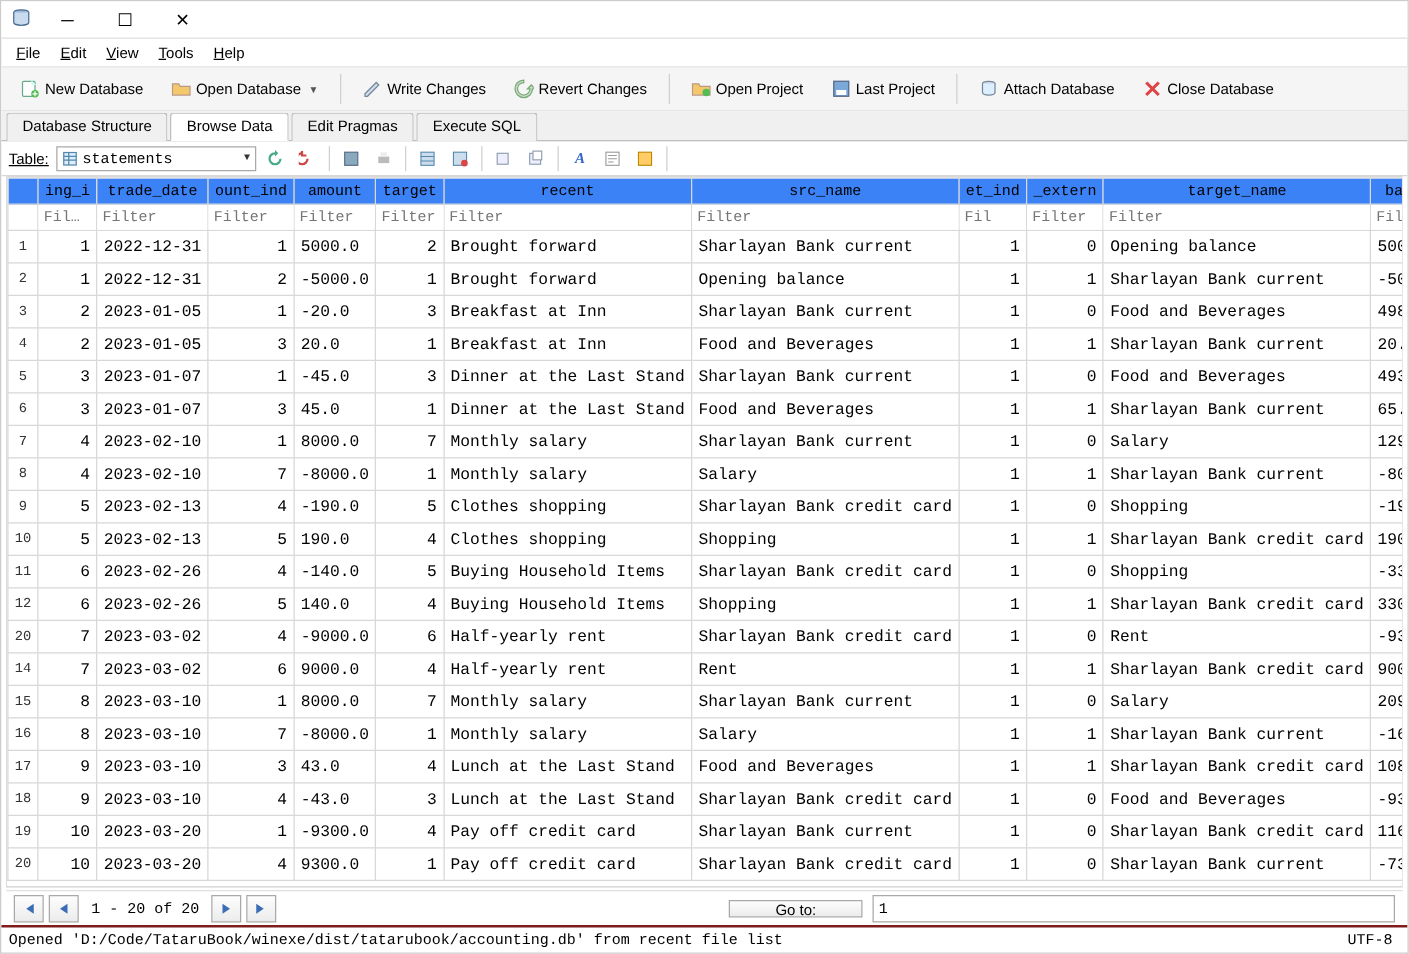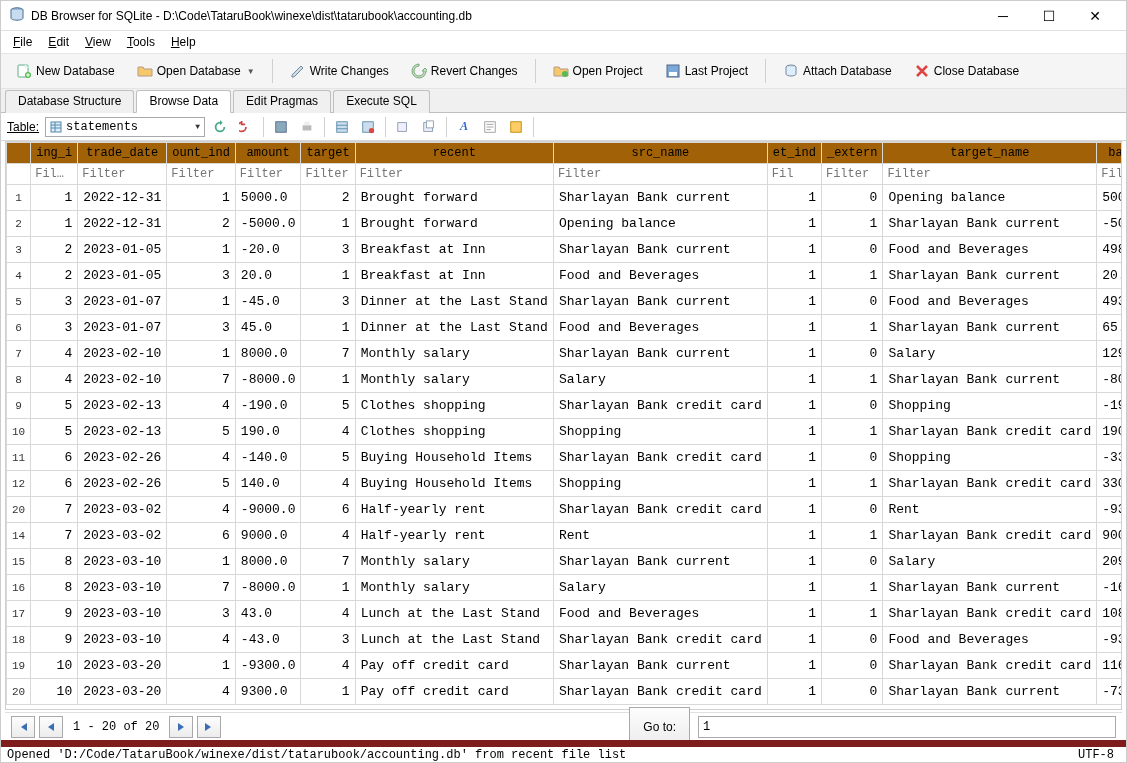--- a/index.html
+++ b/index.html
@@ -34,40 +34,40 @@
   .browsebar .combo { width: 160px; height: 20px; border: 1px solid #a9a9a9; background: #fff; display: flex; align-items: center; padding: 0 4px; justify-content: space-between; font-family: "Courier New", monospace; font-size: 12px; }
   .browsebar .combo .arrow { font-size: 8px; color: #333; }
   .ibtn { width: 22px; height: 22px; display: flex; align-items: center; justify-content: center; border: 1px solid transparent; border-radius: 2px; cursor: default; }
   .isep { width: 1px; height: 20px; background: #d0d0d0; margin: 0 2px; }
   .filterany { flex: 0 0 300px; height: 20px; border: 1px solid #a9a9a9; padding: 0 4px; font-family: "Courier New", monospace; font-size: 12px; }
 
   
   .grid-wrap { flex: 1; overflow: auto; background: #fff; border: 1px solid #d0d0d0; margin: 0 4px 2px 4px; }
   table.grid { border-collapse: collapse; width: 100%; }
   table.grid th, table.grid td { border: 1px solid #d8d8d8; padding: 3px 5px; font-size: 13px; text-align: left; white-space: nowrap; }
-  table.grid th { background: #a16207; font-weight: normal; text-align: center; font-family: "Courier New", monospace; font-size: 12px; height: 20px; }
+  table.grid th { background: #3b82f6; font-weight: normal; text-align: center; font-family: "Courier New", monospace; font-size: 12px; height: 20px; }
   table.grid tr.filters td { padding: 0; }
   table.grid tr.filters input { width: 100%; border: none; height: 20px; padding: 0 4px; font-family: "Courier New", monospace; font-size: 12px; color: #888; }
   table.grid td.rownum { text-align: center; background: #fff; color: #333; font-size: 11px; width: 28px; }
   table.grid td.num { text-align: right; }
   table.grid tbody tr { height: 26px; }
   table.grid tbody td { font-family: "Courier New", monospace; }
   .corner { width: 28px; background: #fff; }
 
   
   .pager { height: 28px; display: flex; align-items: center; padding: 0 6px; gap: 4px; border-top: 1px solid #e0e0e0; margin: 0 4px; }
   .pgbtn { width: 24px; height: 22px; border: 1px solid #a9a9a9; background: linear-gradient(#fdfdfd,#ececec); display: flex; align-items: center; justify-content: center; cursor: default; }
   .pgbtn svg { display:block; }
   .pager .range { font-family: "Courier New", monospace; font-size: 12px; margin: 0 6px; }
   .pager .spacer { flex: 1; }
-  .goto-btn { height: 40px; padding: 0 13px; border: 1px solid #a9a9a9; background: linear-gradient(#fdfdfd,#ececec); font-size: 12px; }
+  .goto-btn { height: 14px; padding: 0 36px; border: 1px solid #a9a9a9; background: linear-gradient(#fdfdfd,#ececec); font-size: 12px; }
   .goto-input { width: 418px; height: 22px; border: 1px solid #a9a9a9; padding: 0 4px; font-family: "Courier New", monospace; font-size: 12px; margin-left: 4px; }
 
   
-  .statusbar { height: 22px; border-top: 7px solid #7f1d1d; display: flex; align-items: center; padding: 0 6px; font-family: "Courier New", monospace; font-size: 12px; }
+  .statusbar { height: 22px; border-top: 2px solid #7f1d1d; display: flex; align-items: center; padding: 0 6px; font-family: "Courier New", monospace; font-size: 12px; }
   .statusbar .msg { flex: 1; }
   .statusbar .enc { padding: 0 6px; }
 
   
   .c-ing { width: 40px; }
   .c-date { width: 95px; }
   .c-ountind { width: 50px; }
   .c-amount { width: 68px; }
   .c-target { width: 48px; }
   .c-comment { width: 198px; }
@@ -83,21 +83,20 @@
 </head>
 <body>
 
 <div class="titlebar">
   <span class="icon">
     <svg class="svg16" viewBox="0 0 16 16">
         <ellipse cx="8" cy="4" rx="6" ry="2.2" fill="#9db9d6" stroke="#4a6d92"></ellipse>
         <path d="M2 4v8c0 1.2 2.7 2.2 6 2.2s6-1 6-2.2V4" fill="#c9dcef" stroke="#4a6d92"></path>
       </svg>
   </span>
-  <div class="title">DB Browser for SQLite - D:\Code\TataruBook\winexe\dist\tatarubook\accounting.db</div>
   <div class="winbtn">─</div>
   <div class="winbtn">☐</div>
   <div class="winbtn">✕</div>
 </div>
 
 <div class="menubar">
   <span><u>F</u>ile</span>
   <span><u>E</u>dit</span>
   <span><u>V</u>iew</span>
   <span><u>T</u>ools</span>

